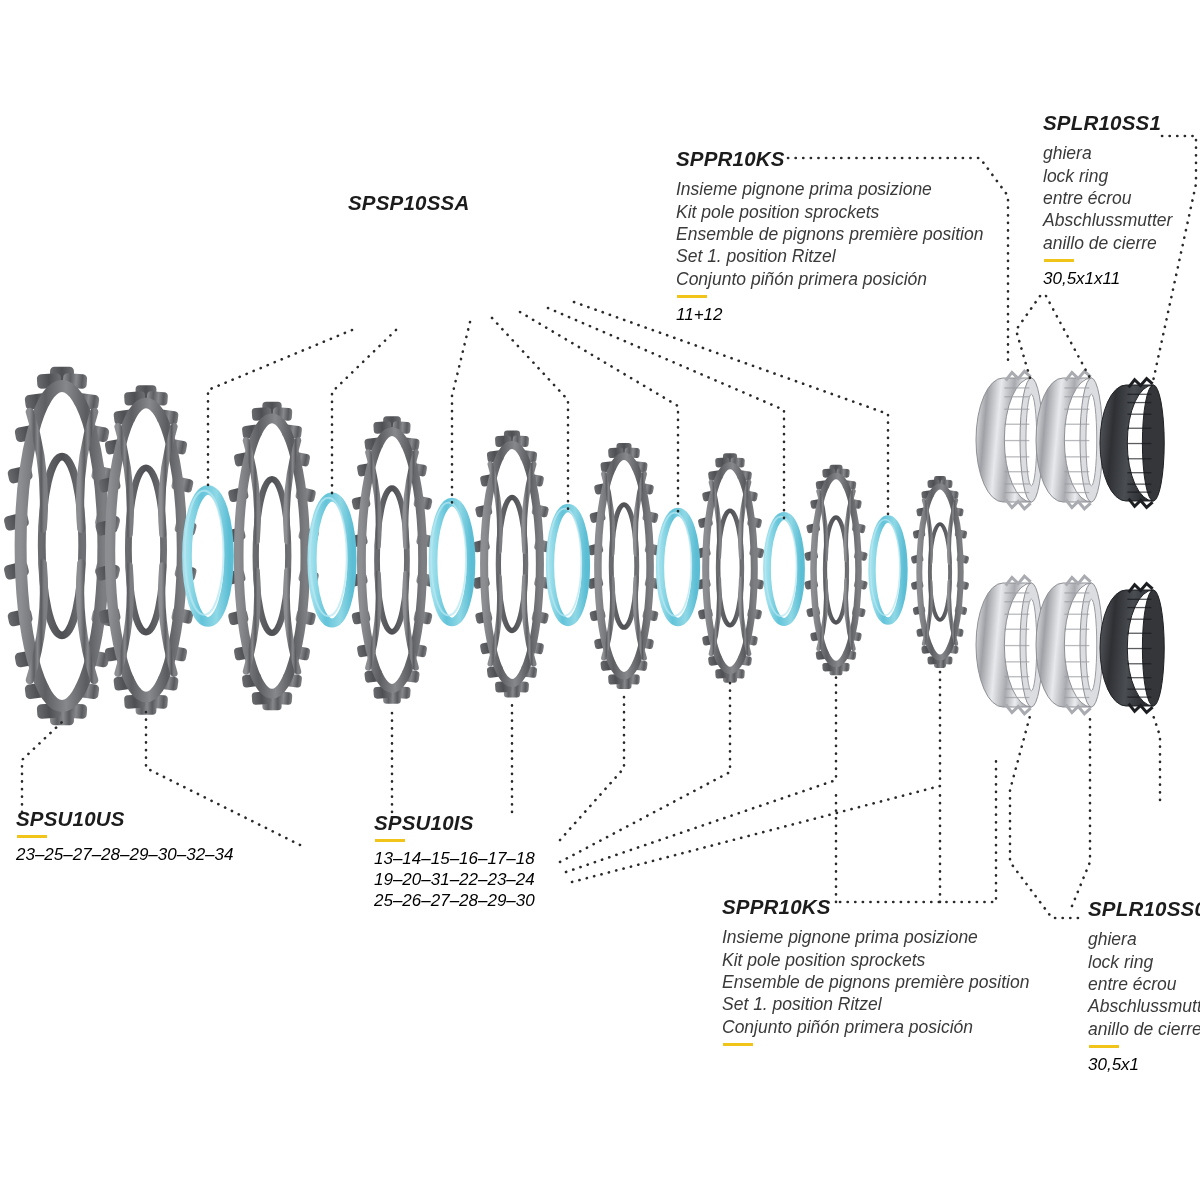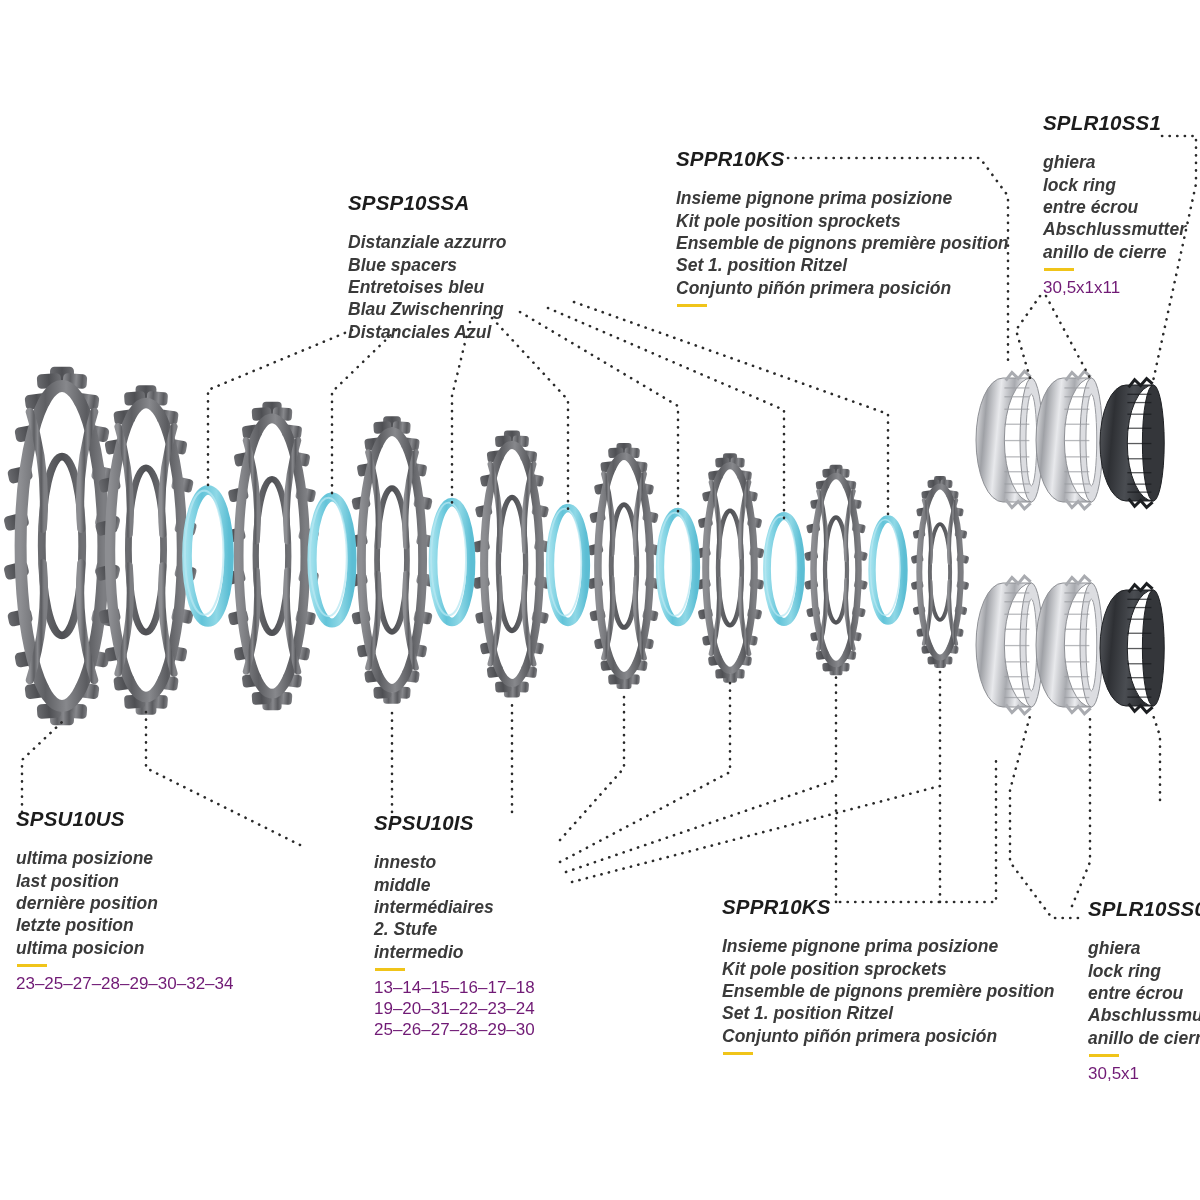--- a/index.html
+++ b/index.html
@@ -26,25 +26,25 @@
   .desc{
     font-style:italic;font-size:17.5px;
     color:#3a3a3a;line-height:1.28;
     white-space:nowrap;
   }
   .rule{
     width:30px;height:3px;background:#f0c419;
     margin:5px 0 6px 1px;
   }
   .spec{
-    font-size:17px;
-    color:#701a75;line-height:1.24;
+    font-style:italic;font-size:17px;
+    color:#000000;line-height:1.24;
     white-space:nowrap;
   }
-  .desc-block{margin-top:17px;font-weight:bold;}
+  .desc-block{margin-top:8px;}
 </style>
 </head>
 <body>
 
 <div id="stage">
 
   <svg class="layer" id="art" viewBox="0 0 1200 1200">
     <defs>
       <linearGradient id="gSprocket" x1="0" y1="0" x2="1" y2="0">
         <stop offset="0" stop-color="#8d8e92"></stop>
@@ -659,67 +659,47 @@
       <path d="M 1078 918 L 1052 918 L 1010 862 L 1010 790 L 1030 716"></path>
       <path d="M 1072 906 L 1090 862 L 1090 716"></path>
       <path d="M 1160 800 L 1160 736 L 1152 712"></path>
     </g>
   </svg>
 
   <div id="labels">
 
     <div class="label" style="left:16px;  top:808px;">
       <div class="code">SPSU10US</div>
-      <div class="desc-block">
-        <div class="desc">ultima posizione</div>
-        <div class="desc">last position</div>
-        <div class="desc">dernière position</div>
-        <div class="desc">letzte position</div>
-        <div class="desc">ultima posicion</div>
-      </div>
       <div class="rule"></div>
       <div class="spec">23–25–27–28–29–30–32–34</div>
     </div>
 
     <div class="label" style="left:374px; top:812px;">
       <div class="code">SPSU10IS</div>
-      <div class="desc-block">
-        <div class="desc">innesto</div>
-        <div class="desc">middle</div>
-        <div class="desc">intermédiaires</div>
-        <div class="desc">2. Stufe</div>
-        <div class="desc">intermedio</div>
-      </div>
       <div class="rule"></div>
       <div class="spec">13–14–15–16–17–18</div>
       <div class="spec">19–20–31–22–23–24</div>
       <div class="spec">25–26–27–28–29–30</div>
     </div>
 
     <div class="label" style="left:348px; top:192px;">
       <div class="code">SPSP10SSA</div>
-      <div class="desc-block">
-        <div class="desc">Distanziale azzurro</div>
-        <div class="desc">Blue spacers</div>
-        <div class="desc">Entretoises bleu</div>
-        <div class="desc">Blau Zwischenring</div>
-        <div class="desc">Distanciales Azul</div>
-      </div>
     </div>
 
     <div class="label" style="left:676px; top:148px;">
       <div class="code">SPPR10KS</div>
       <div class="desc-block">
         <div class="desc">Insieme pignone prima posizione</div>
         <div class="desc">Kit pole position sprockets</div>
         <div class="desc">Ensemble de pignons première position</div>
         <div class="desc">Set 1. position Ritzel</div>
         <div class="desc">Conjunto piñón primera posición</div>
       </div>
       <div class="rule"></div>
+      <div class="spec">11+12</div>
     </div>
 
     <div class="label" style="left:722px; top:896px;">
       <div class="code">SPPR10KS</div>
       <div class="desc-block">
         <div class="desc">Insieme pignone prima posizione</div>
         <div class="desc">Kit pole position sprockets</div>
         <div class="desc">Ensemble de pignons première position</div>
         <div class="desc">Set 1. position Ritzel</div>
         <div class="desc">Conjunto piñón primera posición</div>

